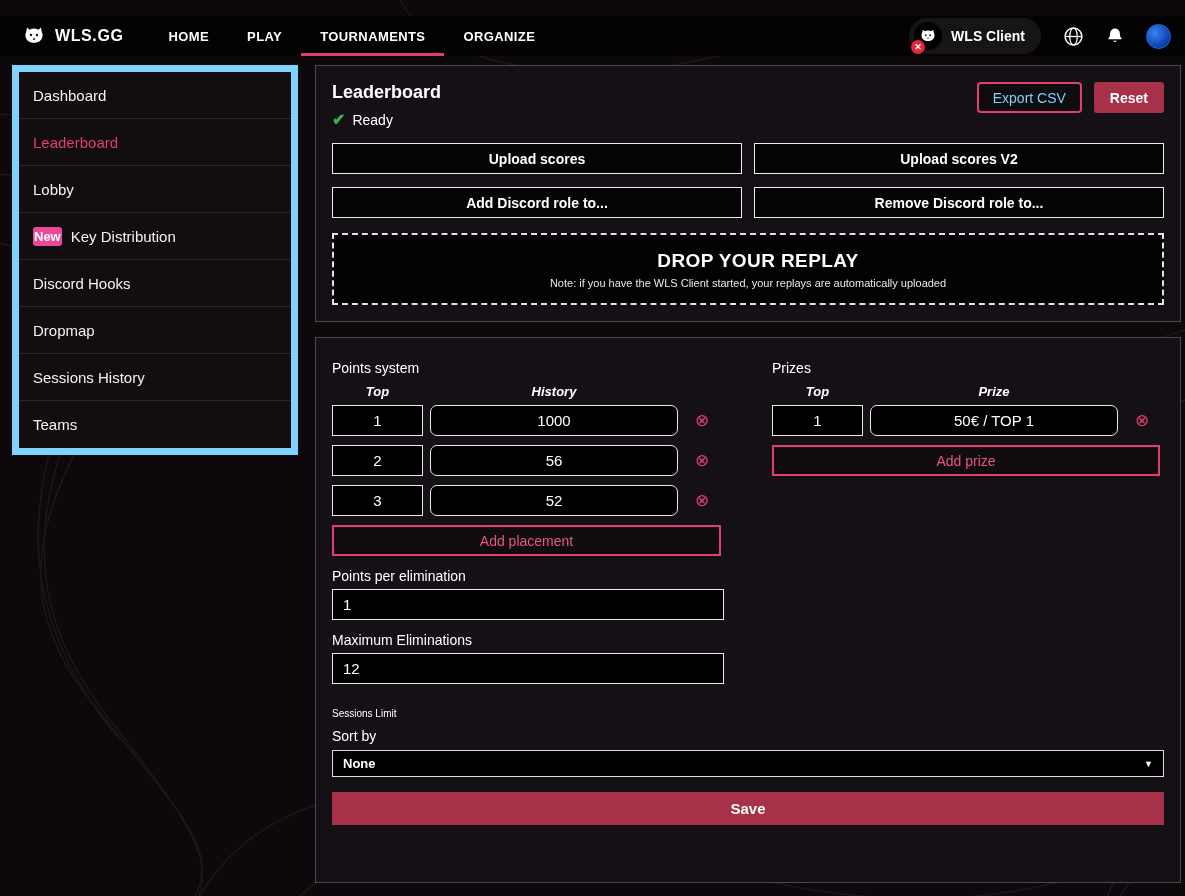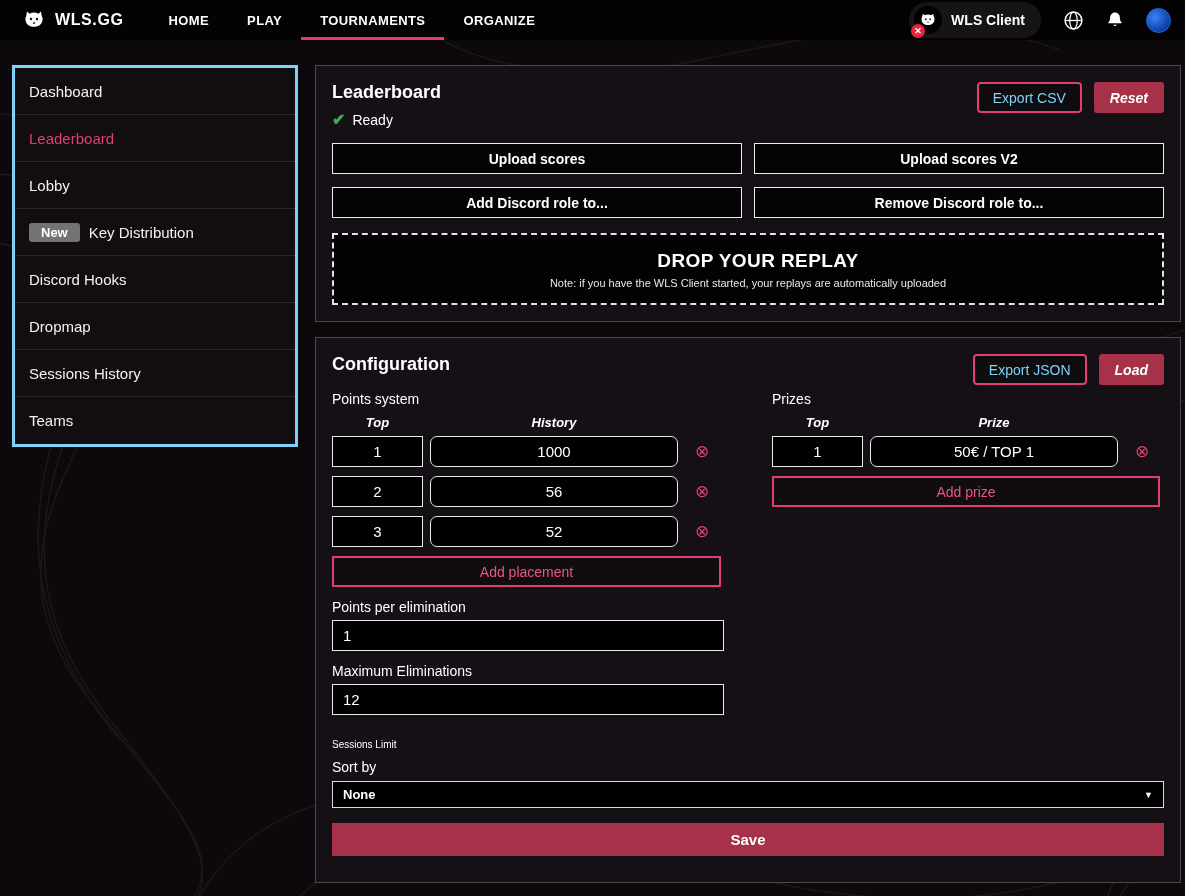--- a/index.html
+++ b/index.html
@@ -7,21 +7,21 @@
   body {
     font-family:"Liberation Sans", sans-serif;
     background:#0c080b;
     color:#fff;
     position:relative;
   }
   .bg-contours { position:absolute; inset:0; z-index:0; pointer-events:none; }
 
   
   .navbar {
-    position:absolute; top:0; left:0; right:0; height:40px;
+    position:absolute; top:16px; left:0; right:0; height:40px;
     background:#030303; display:flex; align-items:center;
     padding:0 14px; z-index:5;
   }
   .brand { display:flex; align-items:center; gap:9px; margin-left:8px; }
   .brand-logo { width:24px; height:24px; display:flex; }
   .brand-name { font-size:16px; font-weight:700; letter-spacing:.6px; }
   .nav-menu { display:flex; height:100%; margin-left:26px; }
   .nav-item {
     display:flex; align-items:center; padding:0 19px; height:100%;
     font-size:13px; font-weight:700; letter-spacing:.4px; color:#fff;
@@ -45,32 +45,32 @@
   .icon-btn { display:flex; cursor:pointer; }
   .user-avatar {
     width:25px; height:25px; border-radius:50%; cursor:pointer;
     background:radial-gradient(circle at 35% 35%, #3b82f6, #0b3ea8 70%, #062563);
     border:1px solid #1b6ed8;
   }
 
   
   .sidebar {
     position:absolute; left:12px; top:65px; width:286px; z-index:2;
-    background:#110d10; border:3px solid #7dd3fc;
+    background:#110d10; border:7px solid #7dd3fc;
   }
   .side-item {
     height:47px; display:flex; align-items:center; padding:0 14px;
     font-size:15px; color:#f2f2f2; border-bottom:1px solid #2b262a;
     cursor:pointer; gap:9px;
   }
   .side-item:last-child { border-bottom:none; }
   .side-item.active { color:#e23f70; }
   .new-badge {
-    background:#737373; color:#fff; font-size:13px; font-weight:700;
-    padding:3px 12px; border-radius:3px; line-height:1;
+    background:#ec4899; color:#fff; font-size:13px; font-weight:700;
+    padding:3px 1px; border-radius:3px; line-height:1;
   }
 
   
   .panel {
     position:absolute; z-index:2; background:#151015;
     border:1px solid #4d484c; padding:16px;
   }
   .panel-leaderboard { left:315px; top:65px; width:866px; height:257px; }
   .panel-config { left:315px; top:337px; width:866px; height:546px; }
 
@@ -80,21 +80,21 @@
   .check-icon { color:#3fae4f; font-size:16px; font-weight:700; }
   .status-text { font-size:14px; }
   .head-actions { display:flex; gap:12px; }
   .btn-pink-outline {
     background:rgba(0,0,0,.25); border:2px solid #e23f70; color:#7dd3fc;
     border-radius:4px; font-size:14px; font-weight:400; padding:5px 14px;
     height:31px; cursor:pointer;
   }
   .btn-crimson {
     background:#a63148; border:none; color:#fff; border-radius:3px;
-    font-size:14px; font-weight:700; padding:7px 16px; height:31px; cursor:pointer;font-style:italic;
+    font-size:14px; font-weight:700; padding:7px 16px; height:31px; cursor:pointer;
   }
   .btn-dark {
     background:#040404; border:1px solid #ececec; color:#fff;
     font-size:14px; font-weight:700; height:31px; cursor:pointer;
   }
 
   .action-grid {
     display:grid; grid-template-columns:1fr 1fr; gap:13px 12px; margin-top:14px;
   }
   .dropzone {
@@ -256,27 +256,20 @@
     <button class="btn-dark">Add Discord role to...</button>
     <button class="btn-dark">Remove Discord role to...</button>
   </div>
   <div class="dropzone">
     <div class="dropzone-title">DROP YOUR REPLAY</div>
     <div class="dropzone-note">Note: if you have the WLS Client started, your replays are automatically uploaded</div>
   </div>
 </section>
 
 <section class="panel panel-config">
-  <div class="panel-head">
-    <div class="panel-title">Configuration</div>
-    <div class="head-actions">
-      <button class="btn-pink-outline">Export JSON</button>
-      <button class="btn-crimson">Load</button>
-    </div>
-  </div>
 
   <div class="config-body">
 
     <div class="col-points">
       <div class="section-label">Points system</div>
       <div class="tbl-head">
         <span class="h-top">Top</span>
         <span class="h-val">History</span>
       </div>
       <div class="tbl-row">

